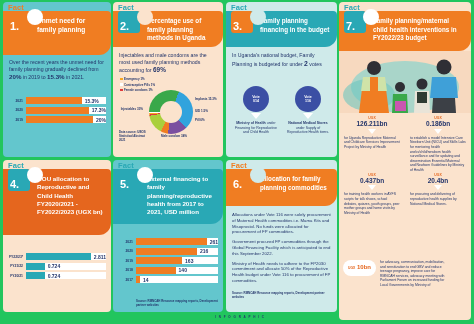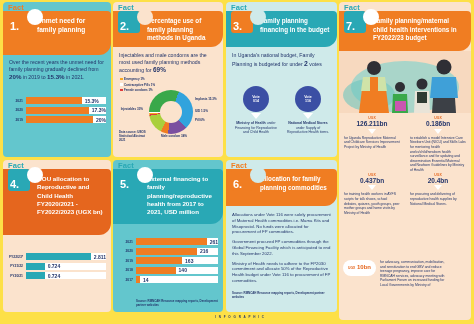--- a/index.html
+++ b/index.html
@@ -3,21 +3,21 @@
 <meta charset="utf-8">
 <style>
   * { box-sizing: border-box; margin:0; padding:0; }
   html,body { width:474px; height:324px; overflow:hidden; }
   body {
     font-family: "Liberation Sans", sans-serif;
     background:#ffffff;
     color:#23356b;
     font-size:5px;
   }
-  .page { position:relative; width:474px; height:324px; background:#fde047; }
+  .page { position:relative; width:474px; height:324px; background:#22c55e; }
 
   
   .card { position:absolute; overflow:hidden; }
   .fact-label {
     position:absolute; top:1px; left:5px; z-index:6;
     font-size:7.5px; font-weight:bold; letter-spacing:0.1px;
   }
   .num-badge {
     position:absolute; top:9px; left:5px; z-index:5;
     width:22px; height:22px; border-radius:3px;

